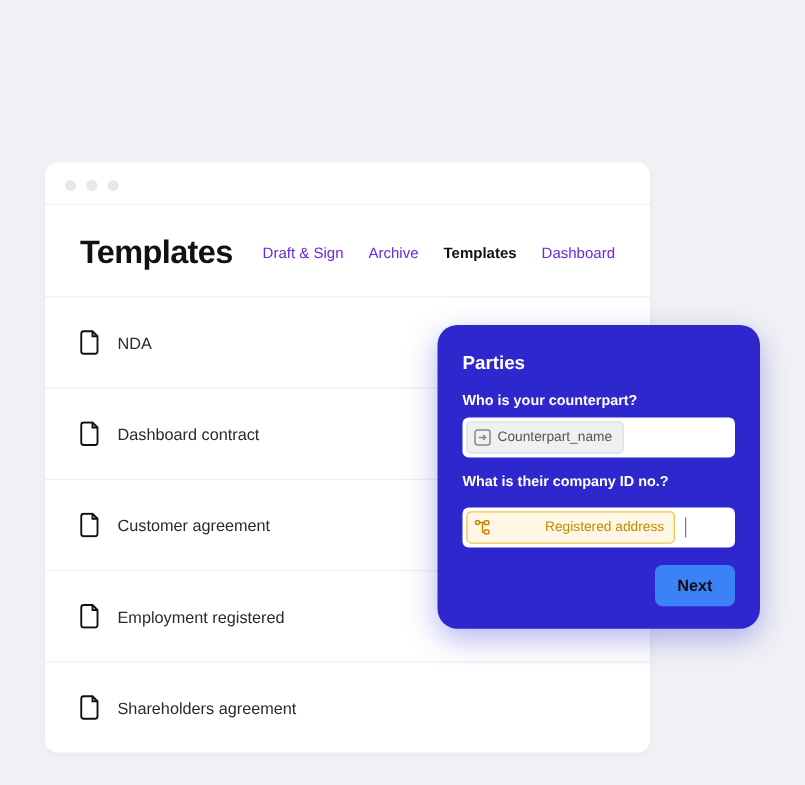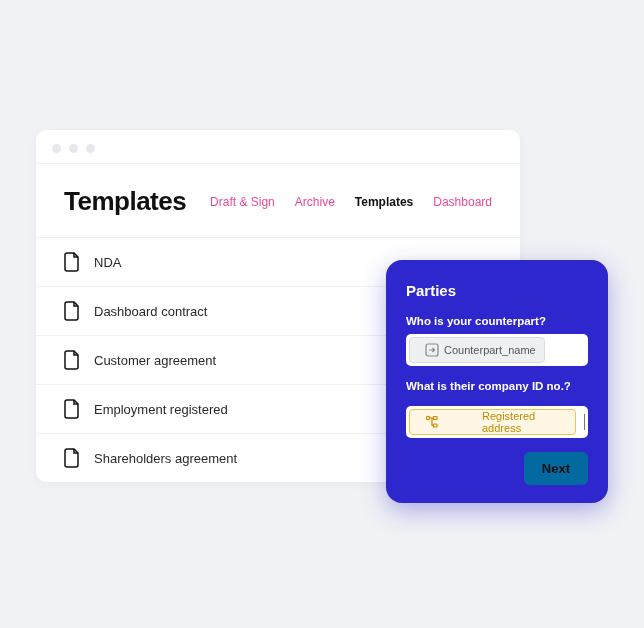--- a/index.html
+++ b/index.html
@@ -40,49 +40,49 @@
       font-weight: 700;
       letter-spacing: -0.5px;
       color: #111;
     }
     .tabs {
       display: flex;
       gap: 20px;
       font-size: 12px;
     }
     .tab {
-      color: #ec4899;
+      color: #6d28d9;
       cursor: pointer;
     }
     .tab.active {
       color: #111;
       font-weight: 600;
     }
     .list { }
     .list-row {
       display: flex;
       align-items: center;
       gap: 14px;
-      padding: 14px 28px;
+      padding: 26px 28px;
       border-top: 1px solid #eef0f2;
       font-size: 13px;
       color: #2a2a2a;
       cursor: pointer;
     }
     .file-icon {
       width: 16px; height: 20px; display: inline-block;
     }
     .file-icon svg { display:block; }
     .list-label { }
 
     .panel {
       position: absolute;
       top: 260px;
       right: 36px;
-      width: 222px;
+      width: 258px;
       background: #2f27ce;
       border-radius: 16px;
       padding: 22px 20px 18px;
       color: #fff;
       box-shadow: 0 8px 24px rgba(47,39,206,0.35);
     }
     .panel-title {
       font-size: 15px;
       font-weight: 600;
       margin-bottom: 16px;
@@ -102,21 +102,21 @@
       height: 32px;
       padding: 3px;
     }
     .chip {
       display: flex;
       align-items: center;
       gap: 5px;
       background: #eef0f2;
       border: 1px solid #d9dce1;
       border-radius: 4px;
-      padding: 4px 8px 4px 15px;
+      padding: 4px 8px 4px 5px;
       font-size: 11px;
       color: #555;
       height: 26px;
     }
     .chip.warn {
       background: #fff7e6;
       border-color: #f0c34e;
       color: #c68a00;
       gap: 43px;
     }
@@ -127,21 +127,21 @@
       margin-left: 8px;
     }
     .chip-icon { width: 14px; height: 14px; display:inline-flex; align-items:center; }
     .chip-icon svg { display:block; }
     .panel-actions {
       display: flex;
       justify-content: flex-end;
       margin-top: 14px;
     }
     .next-btn {
-      background: #0369a1;
+      background: #3b82f6;
       color: #111;
       border: none;
       border-radius: 6px;
       font-size: 13px;
       font-weight: 600;
       padding: 9px 18px;
       cursor: pointer;
     }
   </style>
 </head>

